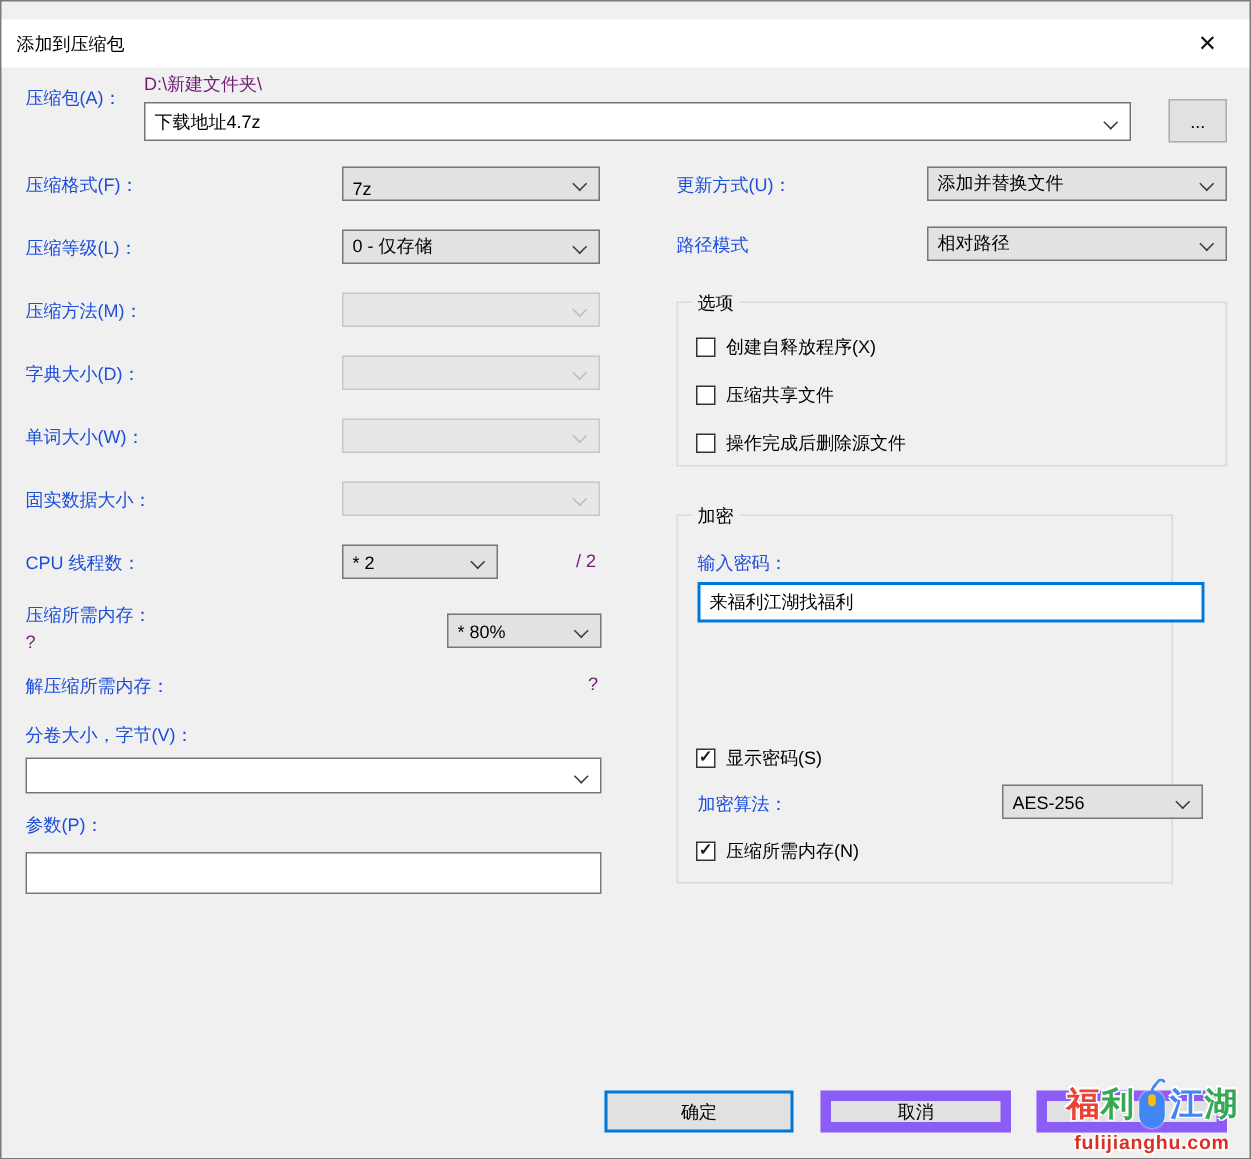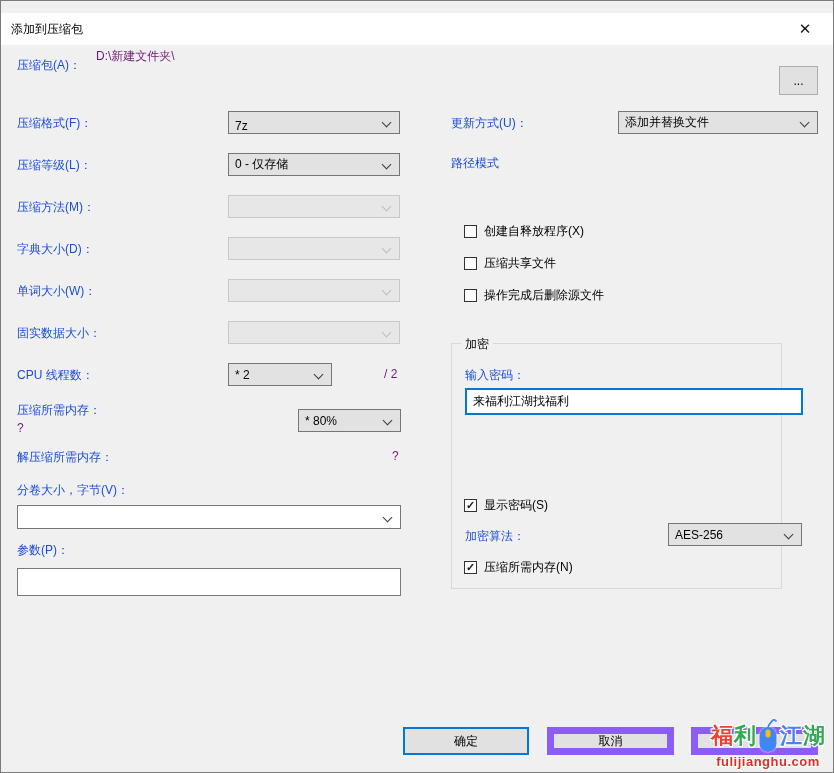--- a/index.html
+++ b/index.html
@@ -87,20 +87,24 @@
 
 <div class="window">
 
   <div class="titlebar">
     <span class="title">添加到压缩包</span>
     <span class="close-btn">✕</span>
   </div>
 
   <span class="lbl" style="left:16px; top:56px;">压缩包(A)：</span>
   <span class="statict" style="left:95px; top:47px;">D:\新建文件夹\</span>
+  <div class="combo white" style="left:95px; top:67px; width:658px; height:26px;">
+    <span class="val">下载地址4.7z</span>
+    <span class="chev" style="top:9px;"></span>
+  </div>
   <div class="browse-btn">...</div>
 
   <span class="lbl" style="left:16px; top:114px;">压缩格式(F)：</span>
   <div class="combo" style="left:227px; top:110px; width:172px;align-items:flex-end;">
     <span class="val">7z</span>
     <span class="chev"></span>
   </div>
 
   <span class="lbl" style="left:16px; top:156px;">压缩等级(L)：</span>
   <div class="combo" style="left:227px; top:152px; width:172px;">
@@ -158,21 +162,28 @@
   <span class="lbl" style="left:16px; top:541px;">参数(P)：</span>
   <input class="txtinput" style="left: 16px; top: 567px; width: 384px; height: 28px;" value="">
 
   <span class="lbl" style="left:450px; top:114px;">更新方式(U)：</span>
   <div class="combo" style="left:617px; top:110px; width:200px;">
     <span class="val">添加并替换文件</span>
     <span class="chev"></span>
   </div>
 
   <span class="lbl" style="left:450px; top:154px;">路径模式</span>
-
+  <div class="combo" style="left:617px; top:150px; width:200px;">
+    <span class="val">相对路径</span>
+    <span class="chev"></span>
+  </div>
+
+  <div class="group" style="left:450px; top:200px; width:367px; height:110px;">
+    <span class="group-title">选项</span>
+  </div>
   <label class="check" style="left:463px; top:222px;">
     <span class="box"></span>
     <span>创建自释放程序(X)</span>
   </label>
   <label class="check" style="left:463px; top:254px;">
     <span class="box"></span>
     <span>压缩共享文件</span>
   </label>
   <label class="check" style="left:463px; top:286px;">
     <span class="box"></span>

